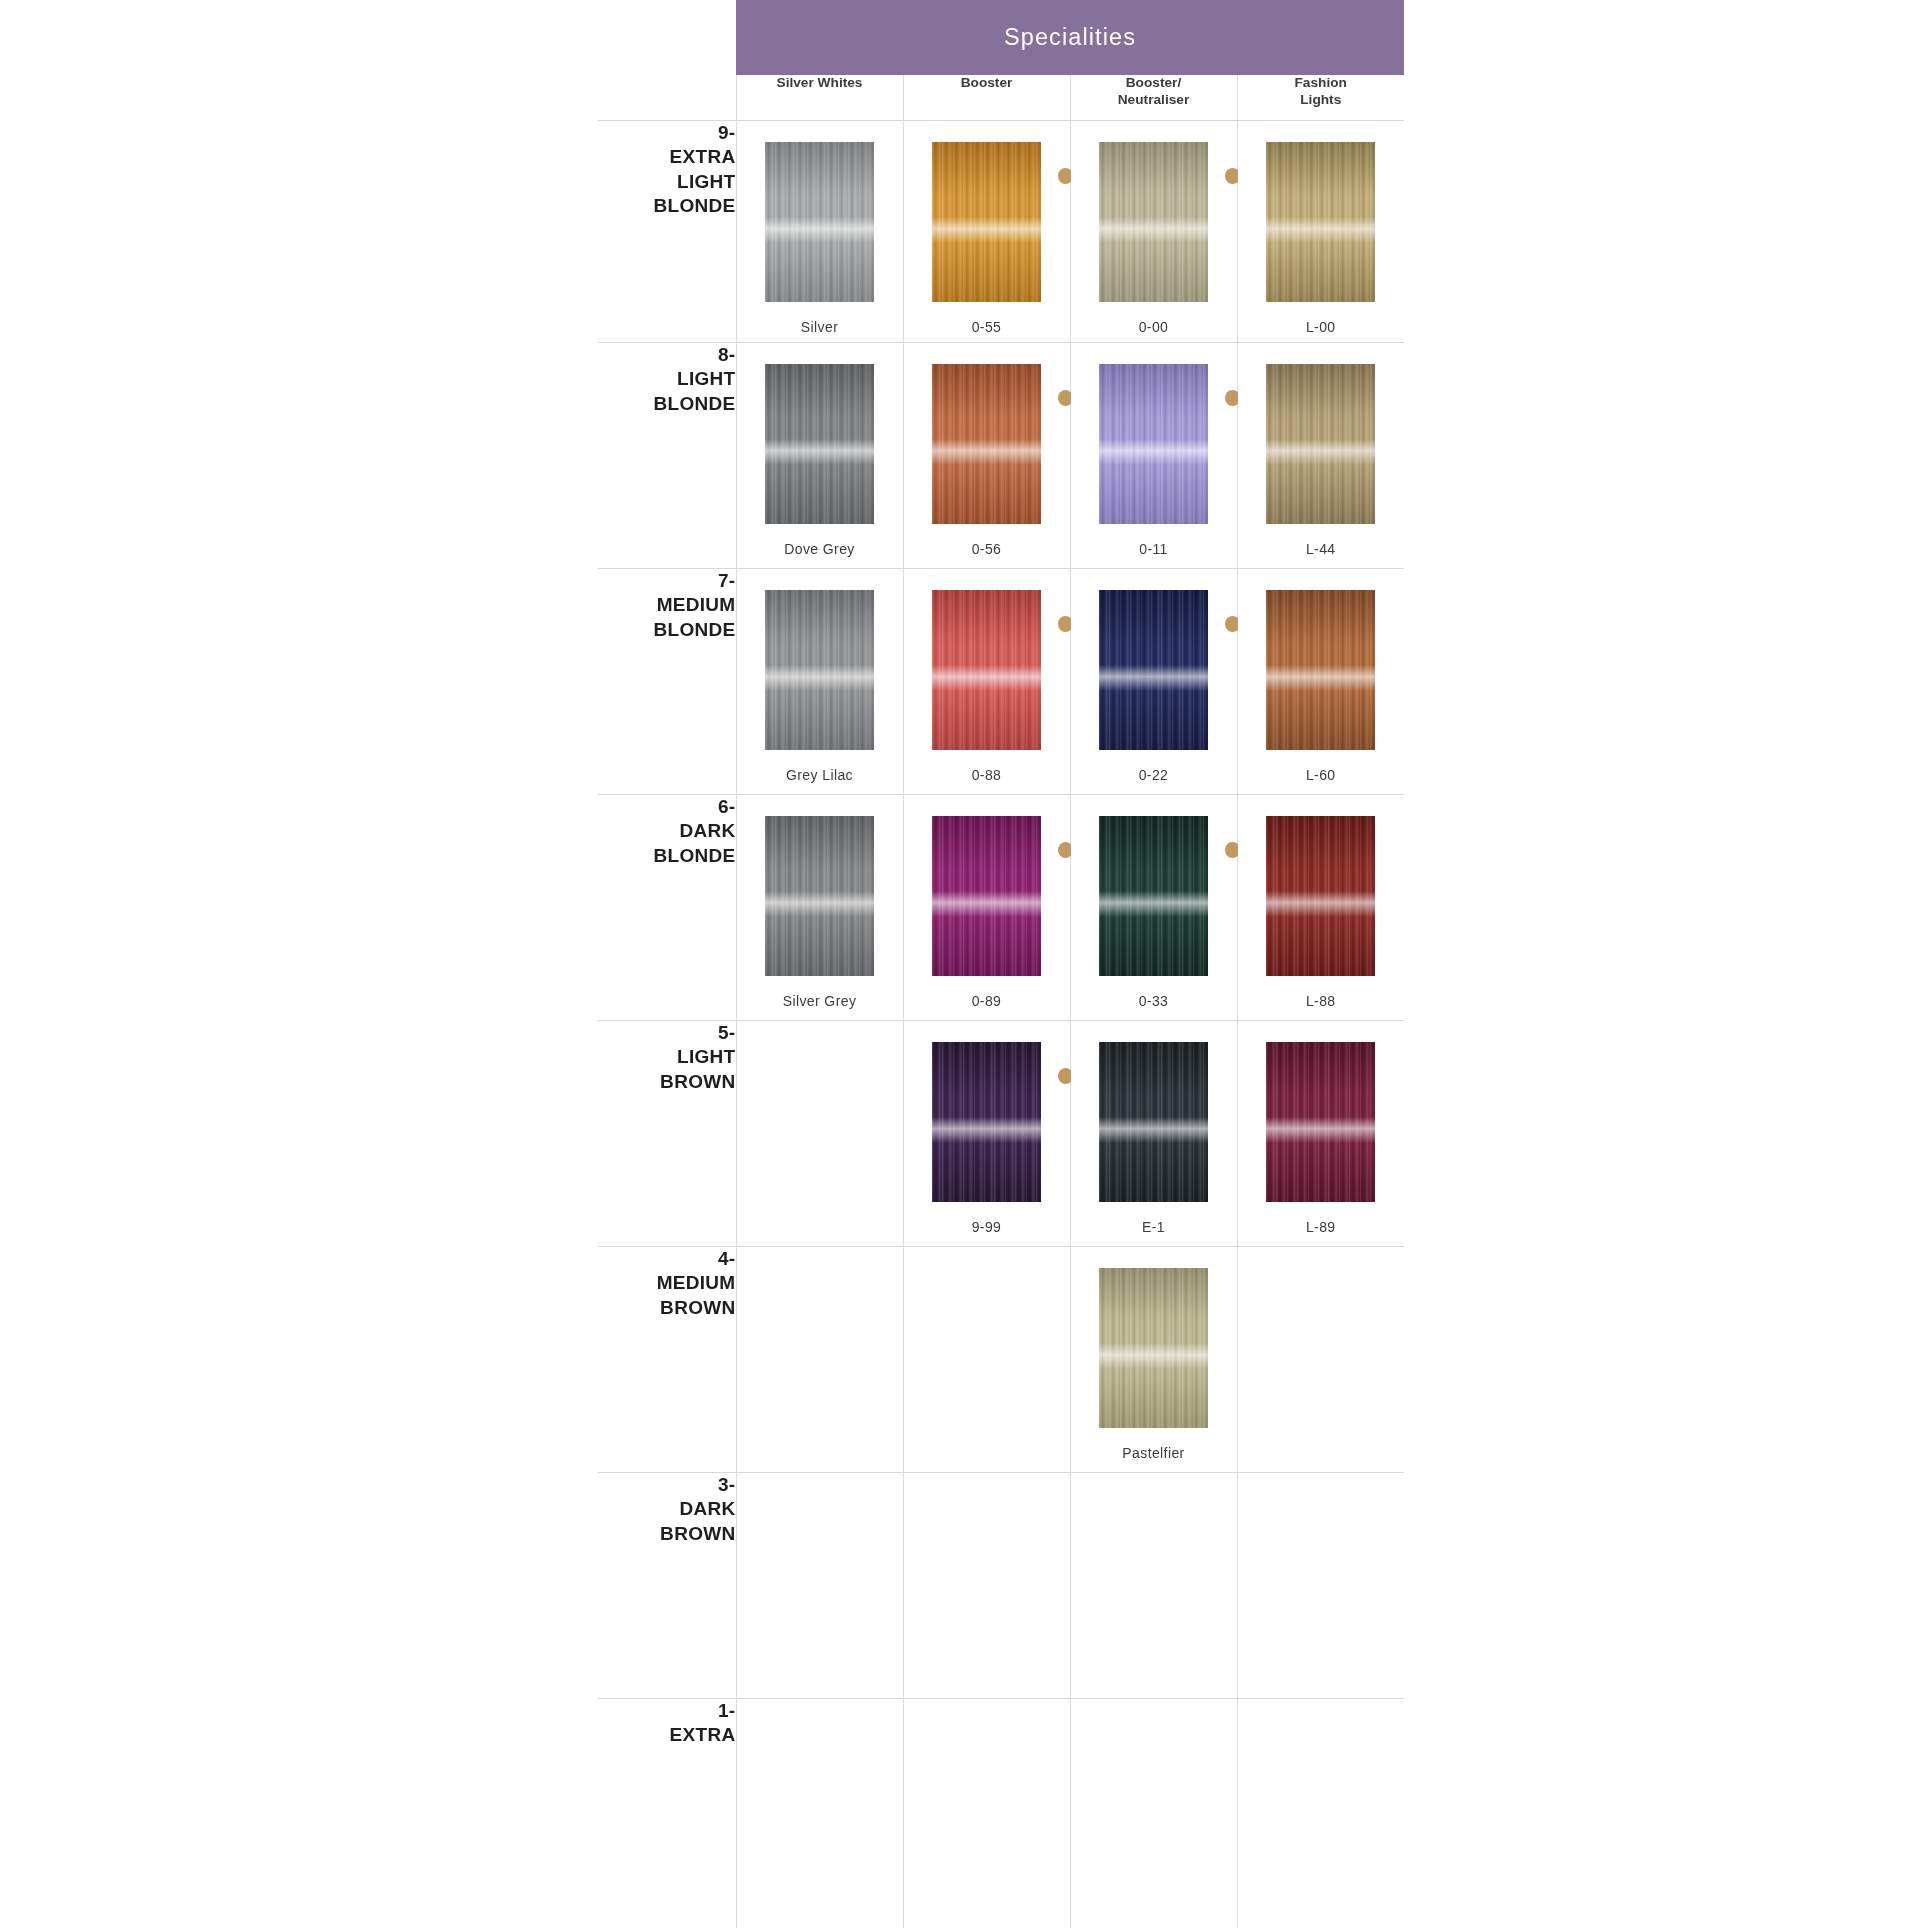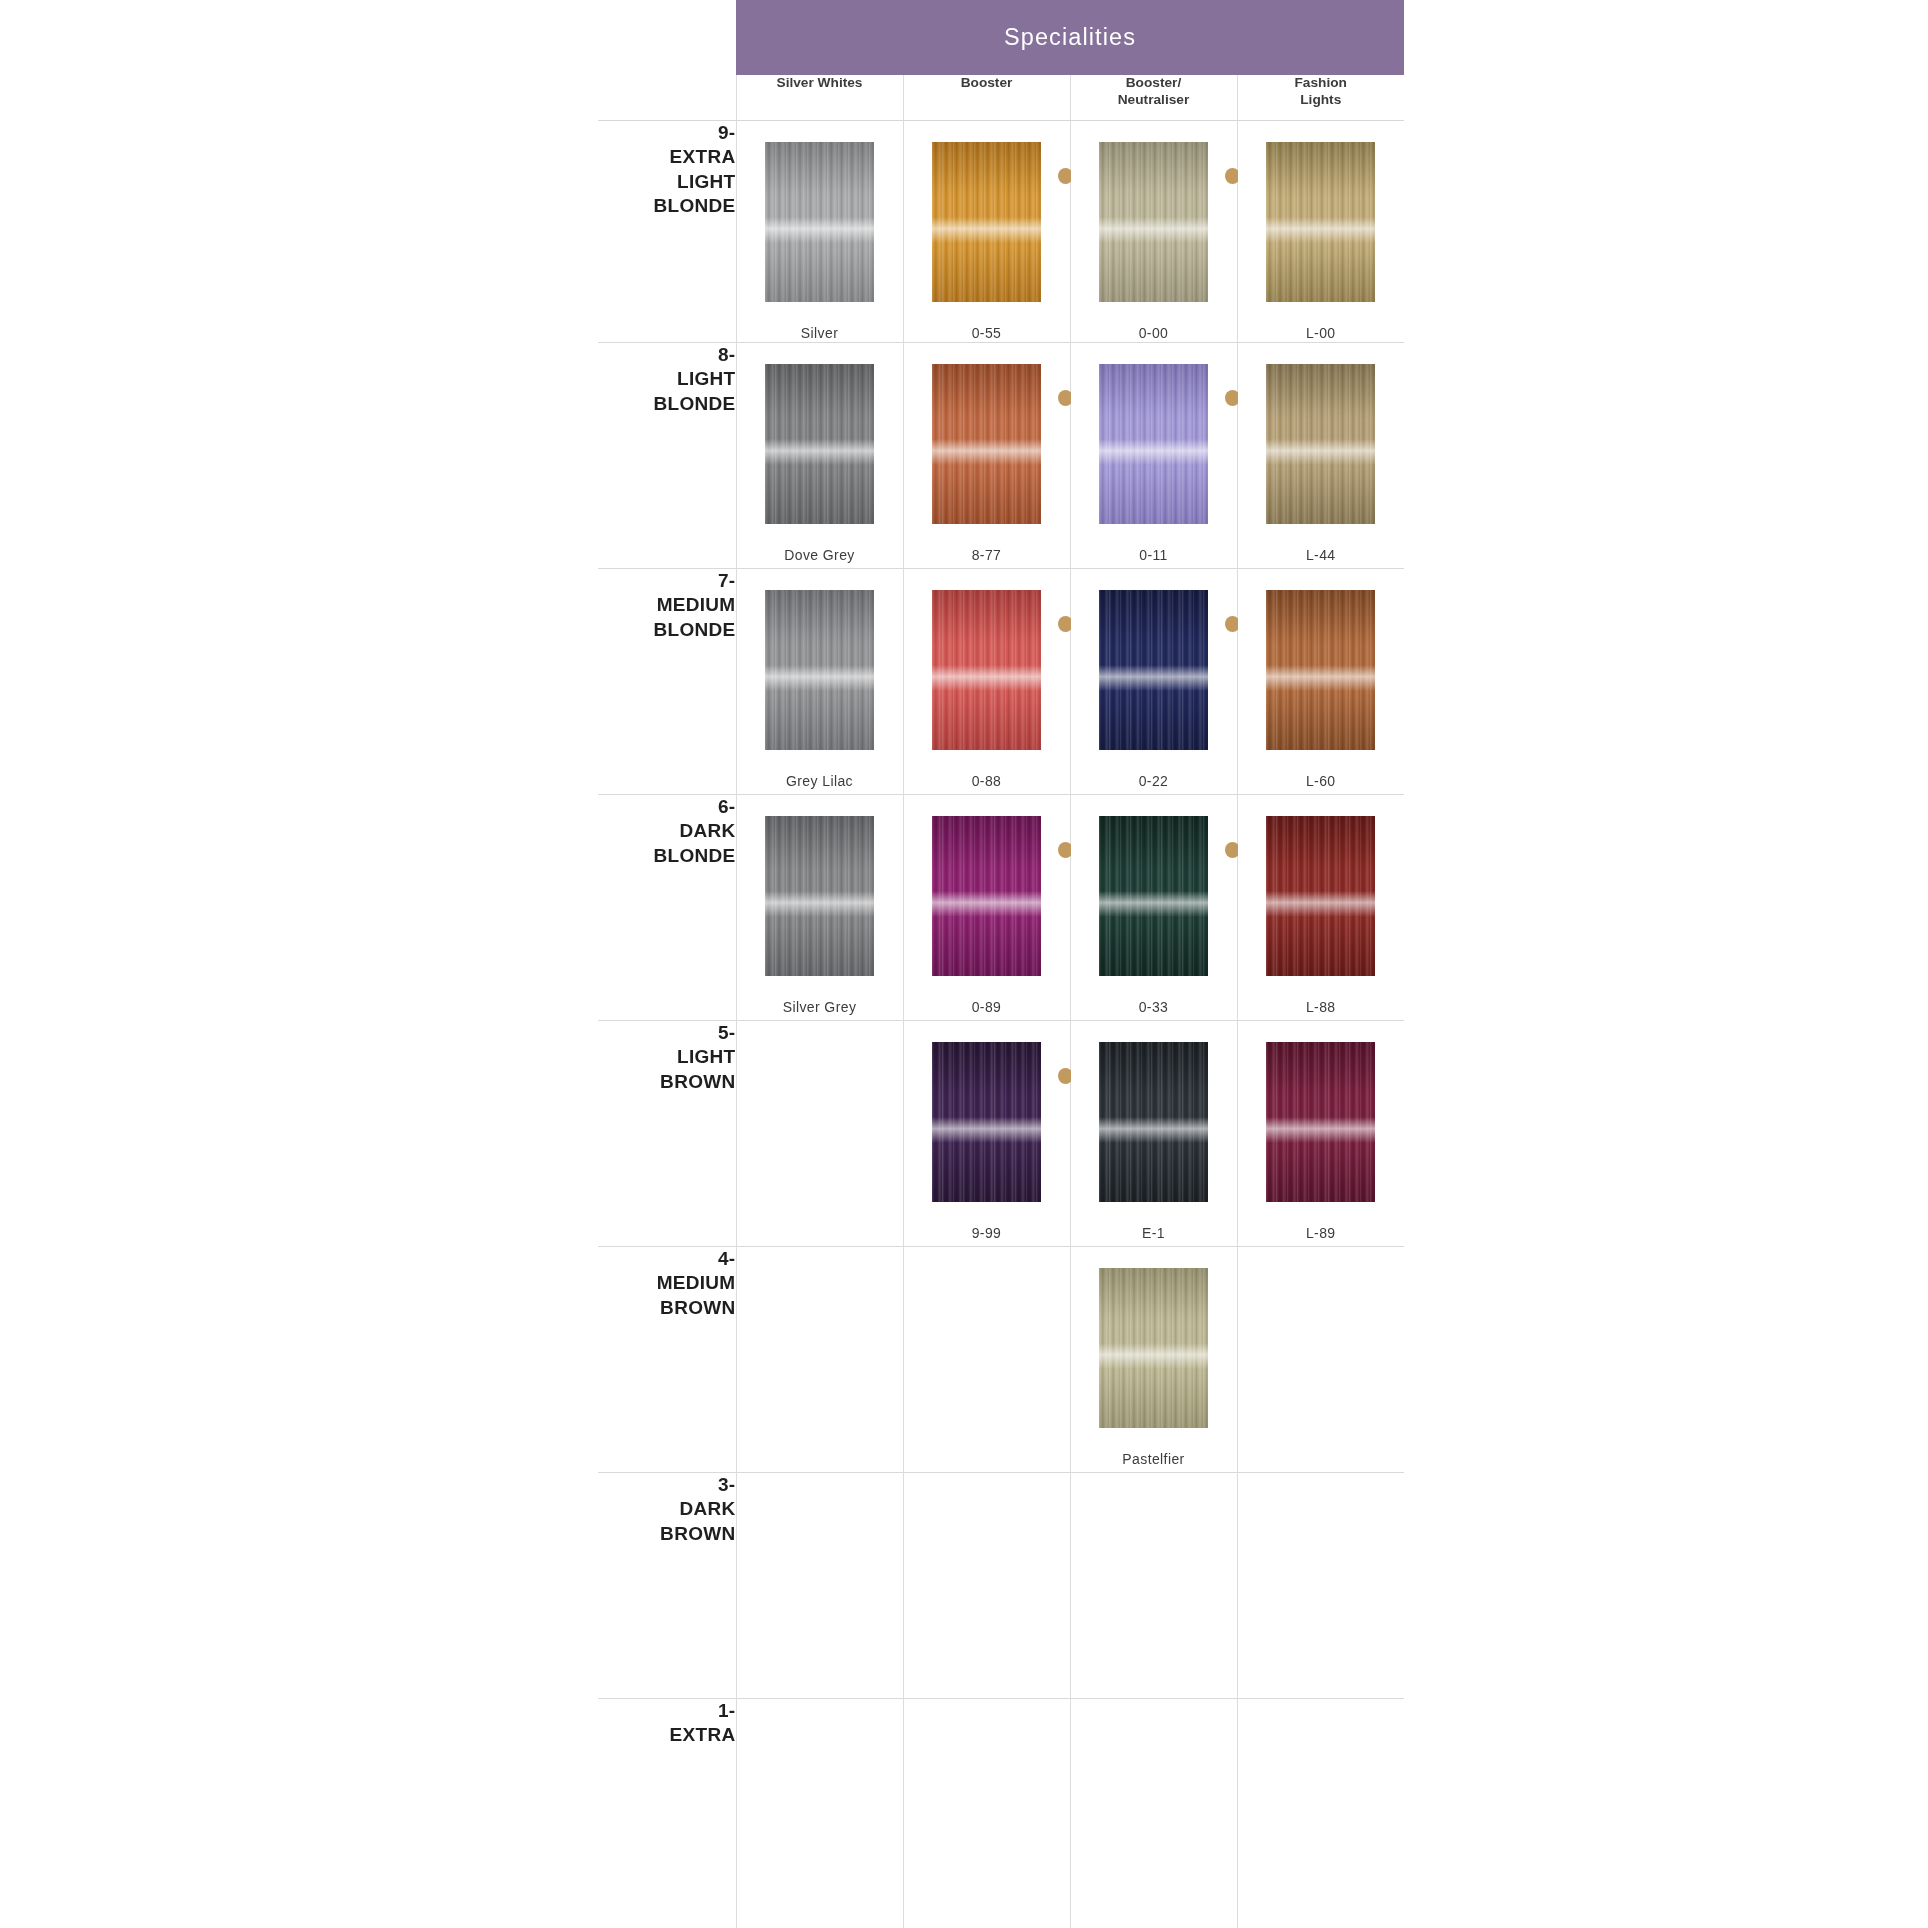--- a/index.html
+++ b/index.html
@@ -81,21 +81,20 @@
     position:relative;
     text-align:center;
   }
   .cellinner{
     position:relative;
     height:100%;
     display:flex;
     flex-direction:column;
     align-items:center;
     justify-content:flex-start;
-    gap:6px;
   }
   .swatch-wrap{
     position:relative;
     margin-top:21px;
     width:109px;
   }
   .swatch{
     width:109px;
     height:160px;
     position:relative;
@@ -262,21 +261,21 @@
             <div class="cellinner">
               <div class="swatch-wrap">
                 <div class="swatch">
                   <div class="base" style="background: linear-gradient(rgb(168, 84, 47) 0%, rgb(194, 107, 69) 35%, rgb(194, 107, 69) 62%, rgb(168, 84, 47) 100%);"></div>
                   <div class="stripes"></div>
                   <div class="sheen"></div>
                   <div class="topshade"></div>
                 </div>
                 <div class="dot" style="background: rgb(194, 153, 95);"></div>
               </div>
-              <div class="swatch-code">8-77</div>
+              <div class="swatch-code">0-56</div>
             </div>
           </td>
           <td class="cell">
             <div class="cellinner">
               <div class="swatch-wrap">
                 <div class="swatch">
                   <div class="base" style="background: linear-gradient(rgb(142, 131, 201) 0%, rgb(163, 154, 216) 35%, rgb(163, 154, 216) 62%, rgb(142, 131, 201) 100%);"></div>
                   <div class="stripes"></div>
                   <div class="sheen"></div>
                   <div class="topshade"></div>

